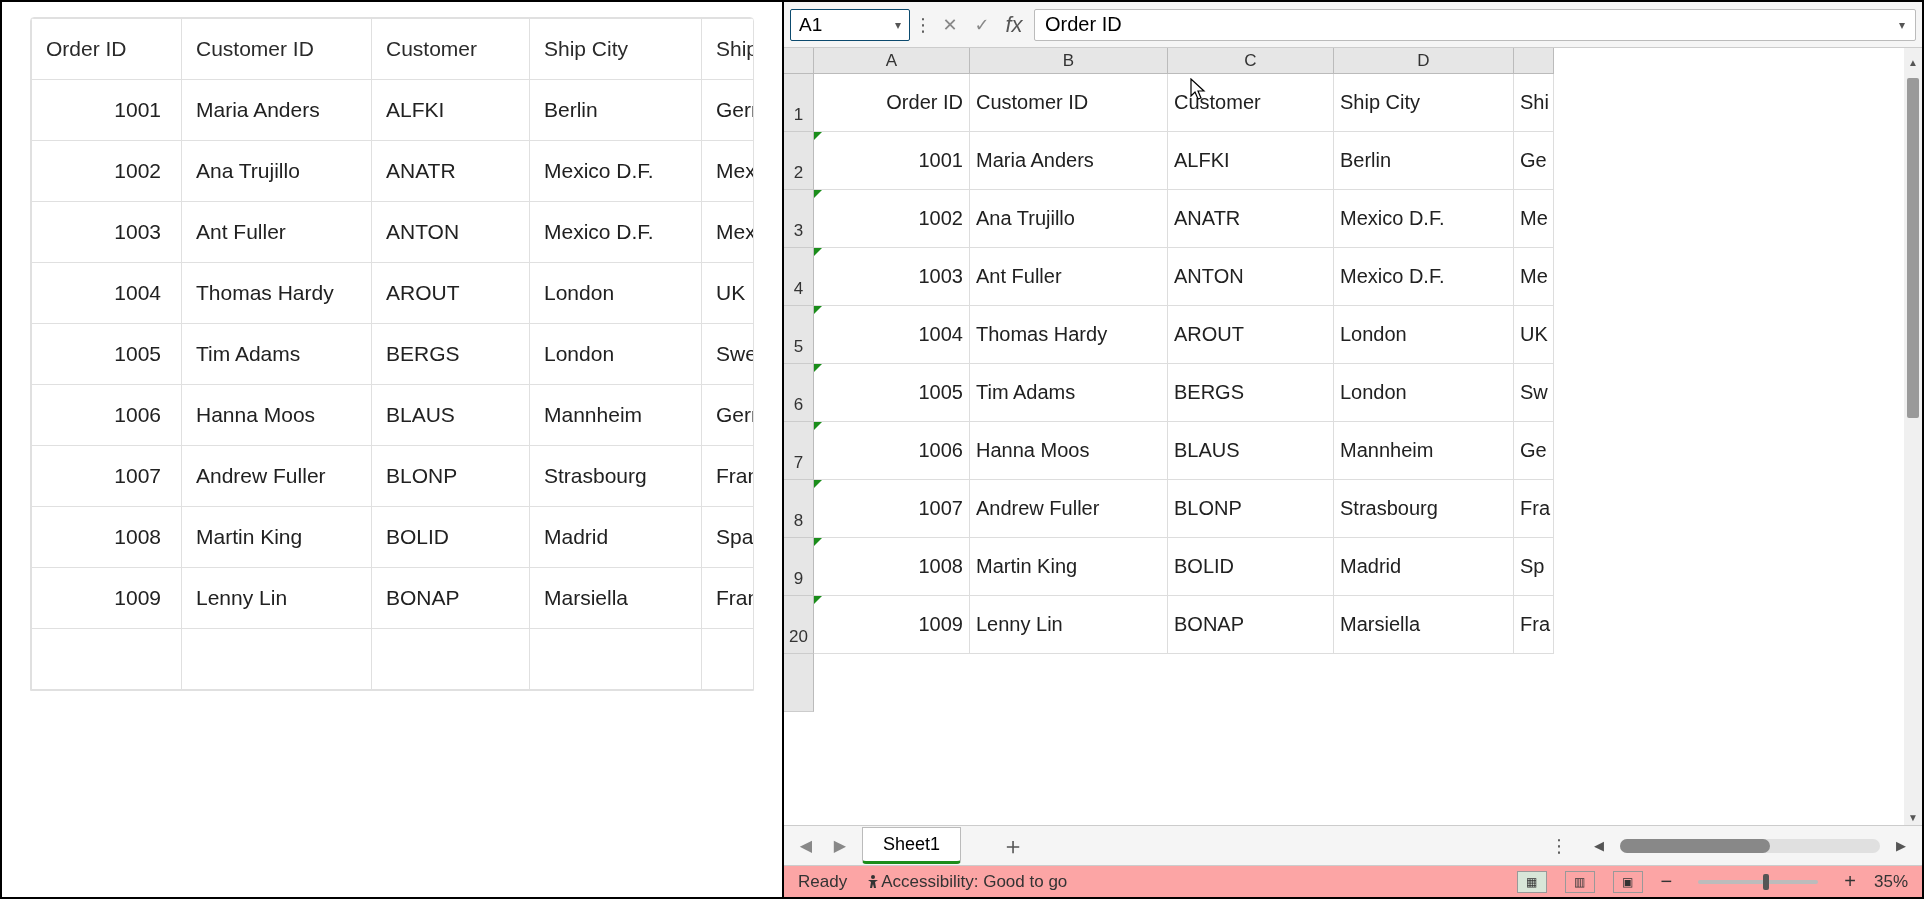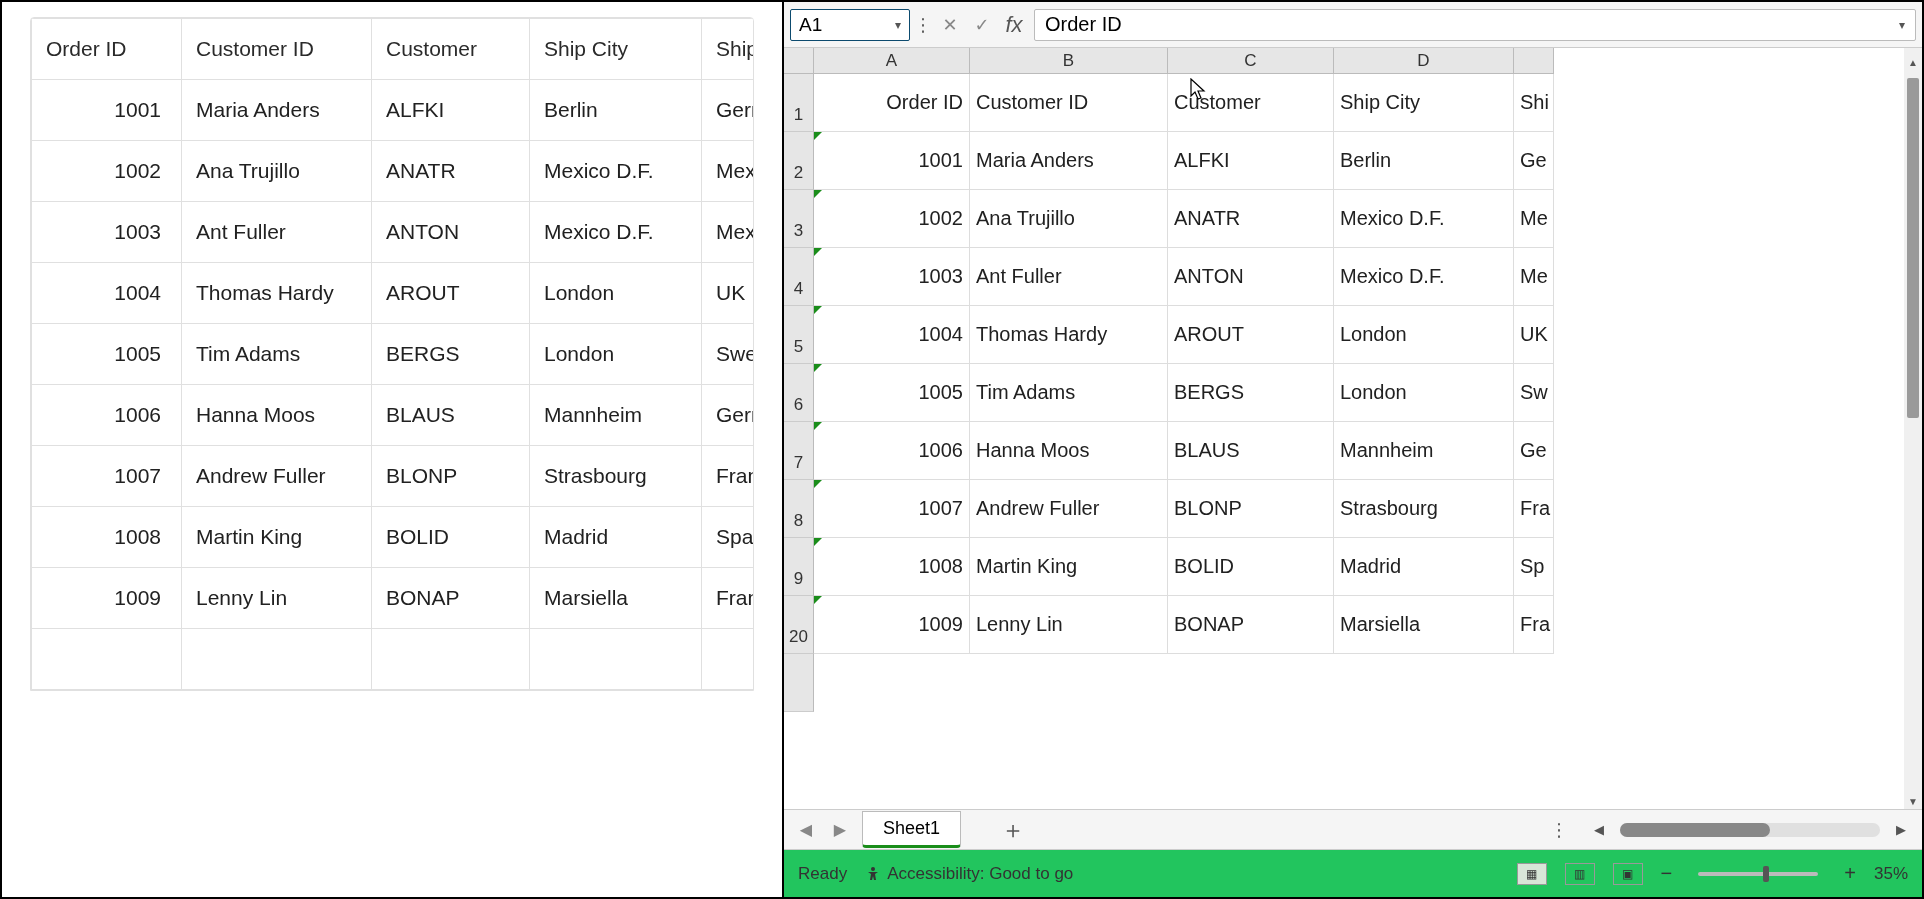--- a/index.html
+++ b/index.html
@@ -274,22 +274,22 @@
     .hscroll .thumb {
       position: absolute; left: 0; top: 0;
       height: 14px; width: 150px;
       background: #888;
       border-radius: 7px;
     }
     .hscroll-arrow { font-size: 13px; color: #555; padding: 0 6px; }
 
     
     .status-bar {
-      height: 48px;
-      background: #22c55e;
+      height: 32px;
+      background: #fca5a5;
       border-top: 1px solid #ccc;
       display: flex;
       align-items: center;
       padding: 0 14px;
       gap: 18px;
       font-size: 17px;
       color: #333;
       text-align: right;
     }
     .status-spacer { flex: 1; }
@@ -302,21 +302,21 @@
     .view-btn.active { background: #d8e6d8; }
     .zoom-slider {
       width: 120px; height: 4px; background: #bbb;
       border-radius: 2px; position: relative; margin: 0 8px;
     }
     .zoom-slider .handle {
       position: absolute; left: 65px; top: -6px;
       width: 6px; height: 16px; background: #555; border-radius: 2px;
     }
     .acc-icon {
-      display:inline-flex; align-items:center; gap:6px;
+      display:inline-flex; align-items:center; 
     }
   </style>
 </head>
 <body>
 
 <div class="left-panel">
 
   <div class="grid-wrap">
     <table class="grid">
       <thead>

